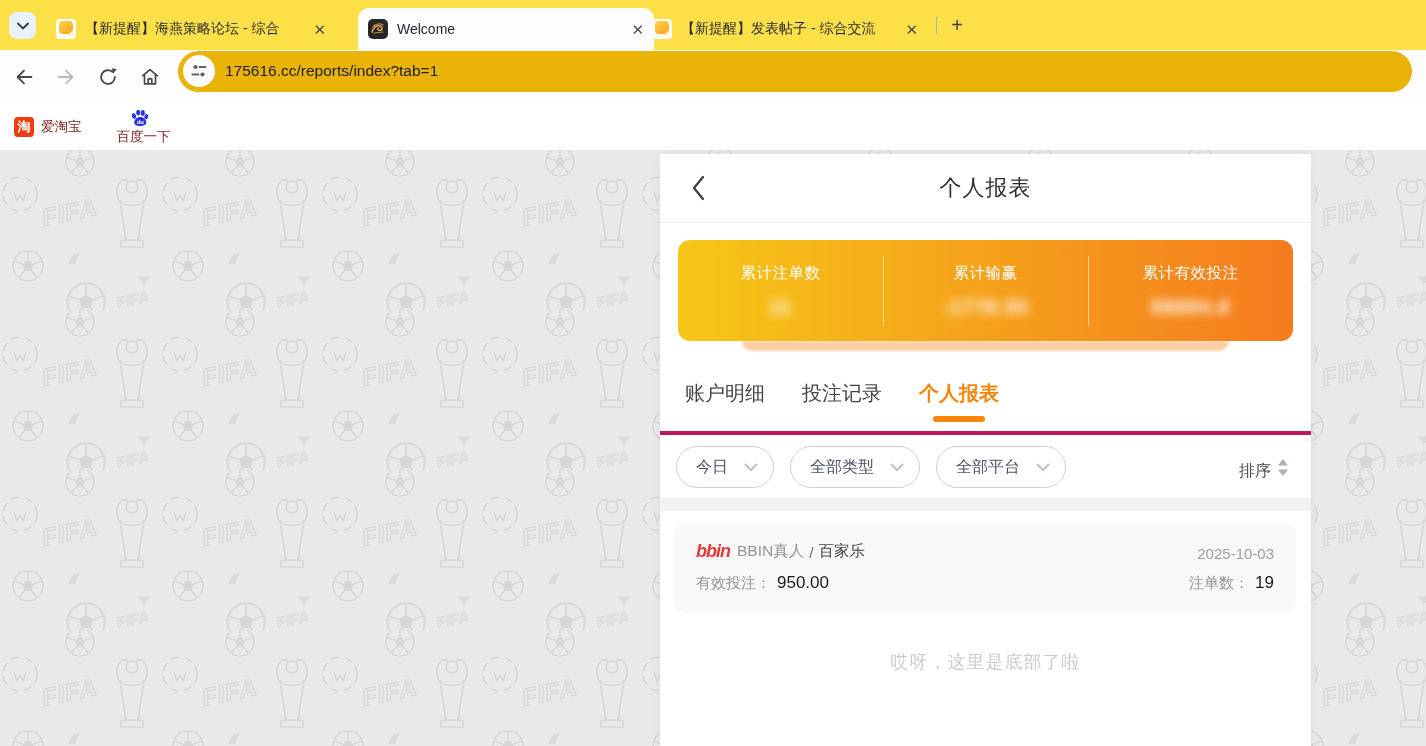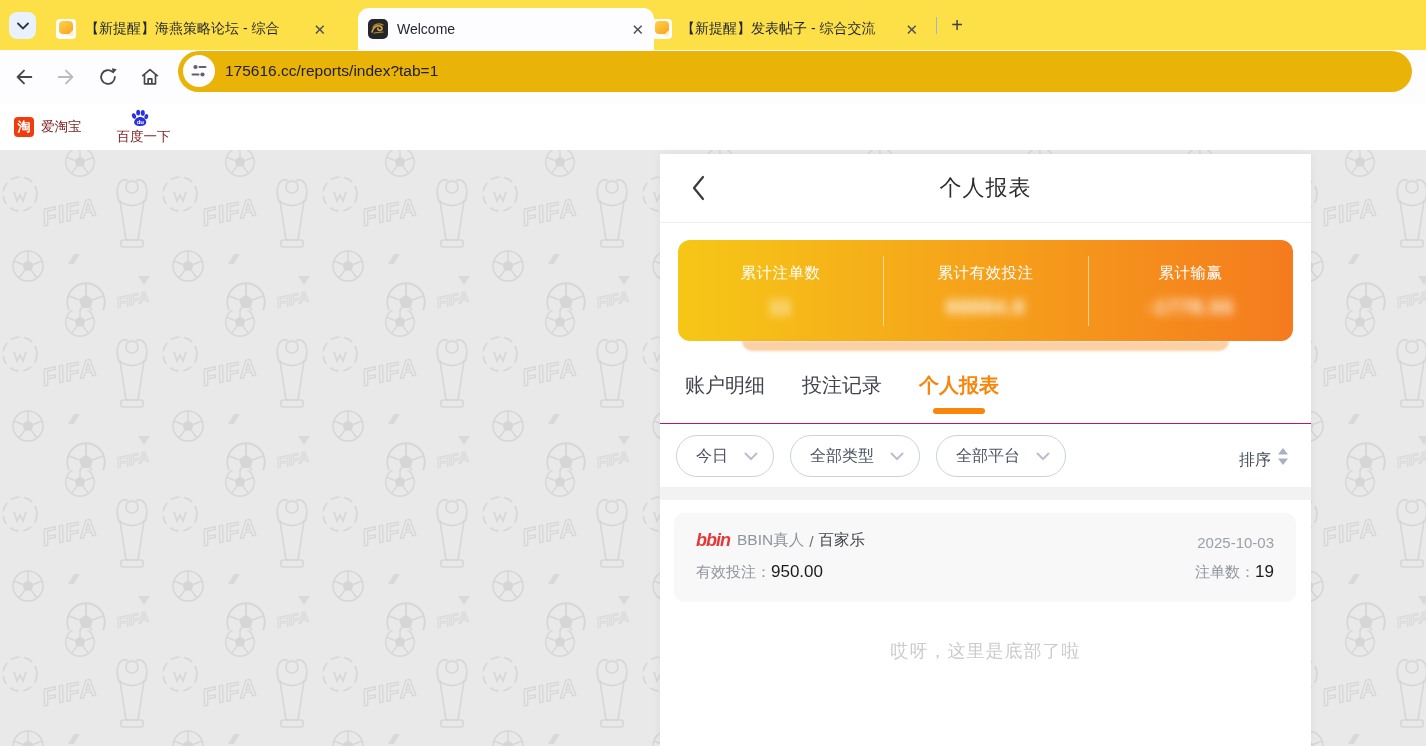--- a/index.html
+++ b/index.html
@@ -56,21 +56,21 @@
   .stats-wrap{padding:17px 18px 0 18px;}
   .stats-card{height:101px;border-radius:12px;background:linear-gradient(90deg,#f6c717,#f57b1e);
     display:flex;position:relative;}
   .stat-col{flex:1;display:flex;flex-direction:column;align-items:center;justify-content:center;gap:12px;}
   .stat-label{font-size:15.5px;color:#ffffff;letter-spacing:.5px;}
   .stat-value{font-size:20px;color:#ffffff;font-weight:bold;filter:blur(5px);letter-spacing:1px;}
   .stat-div{position:absolute;top:16px;width:1px;height:70px;background:rgba(255,255,255,.55);}
   .stat-div.d1{left:33.33%;} .stat-div.d2{left:66.66%;}
   .card-shadow{margin:0 auto;width:487px;height:10px;border-radius:0 0 12px 12px;
     background:rgba(246,150,55,.45);filter:blur(1px);}
-  .m-tabs{display:flex;gap:37px;padding:21px 25px 0 25px;border-bottom:1px solid #be185d;}
+  .m-tabs{display:flex;gap:37px;padding:21px 25px 0 25px;border-bottom:4px solid #be185d;margin-top:8px;}
   .m-tab{font-size:20px;color:#40454c;padding-bottom:15px;display:flex;flex-direction:column;align-items:center;}
   .m-tab.active{color:#f7860b;font-weight:bold;padding-bottom:0;}
   .m-tab .underline{width:52px;height:6px;border-radius:3px;background:#f7860b;margin-top:9px;margin-bottom:9px;}
   .filters{display:flex;align-items:center;padding:11px 17px 10px 16px;}
   .pill{height:42px;border:1px solid #ccd2dd;border-radius:21px;display:flex;align-items:center;
     padding:0 15px 0 19px;box-sizing:border-box;margin-right:16px;background:#fff;}
   .pill-label{font-size:16px;color:#4c5362;margin-right:16px;}
   .sort{margin-left:auto;display:flex;align-items:center;padding-right:5px;}
   .sort-label{font-size:16px;color:#454c59;margin-right:6px;margin-top:8px;}
   .grayband{height:13px;background:#f2f2f3;}
@@ -78,21 +78,21 @@
     padding:17px 22px 20px 22px;box-sizing:border-box;}
   .rc-head{display:flex;align-items:flex-end;}
   .bbin-logo{font-size:18px;font-weight:bold;font-style:italic;color:#e23a3a;letter-spacing:-1px;margin-right:7px;}
   .rc-provider{font-size:15.5px;color:#8f959e;}
   .rc-sep{font-size:15.5px;color:#6d737b;margin:0 5px;}
   .rc-game{font-size:15.5px;color:#3f444b;}
   .rc-date{margin-left:auto;font-size:15px;color:#9aa1a9;}
   .rc-row{display:flex;align-items:baseline;margin-top:15px;}
   .rc-label{font-size:15px;color:#8f959e;}
   .rc-val-green{font-size:17px;color:#2eb050;margin-left:6px;}
-  .rc-val-dark{font-size:17px;color:#1b1c1e;}
+  .rc-val-dark{font-size:17px;color:#1b1c1e;margin-left:6px;}
   .rc-right{margin-left:auto;display:flex;align-items:baseline;}
   .m-footer{text-align:center;margin-top:37px;font-size:18px;color:#cbcbcb;letter-spacing:1px;}
 </style>
 </head>
 <body>
 
 <div class="tabstrip">
   <div class="tab-menu-btn">
     <svg width="12" height="8" viewBox="0 0 12 8">
       <polyline points="1,1.5 6,6.5 11,1.5" fill="none" stroke="#30343c" stroke-width="1.8" stroke-linecap="round"></polyline>
@@ -231,26 +231,26 @@
 
     <div class="stats-wrap">
       <div class="stats-card">
         <div class="stat-div d1"></div>
         <div class="stat-div d2"></div>
         <div class="stat-col">
           <span class="stat-label">累计注单数</span>
           <span class="stat-value">11</span>
         </div>
         <div class="stat-col">
+          <span class="stat-label">累计输赢</span>
+          <span class="stat-value">-1778.55</span>
+        </div>
+        <div class="stat-col">
           <span class="stat-label">累计有效投注</span>
           <span class="stat-value">88884.8</span>
-        </div>
-        <div class="stat-col">
-          <span class="stat-label">累计输赢</span>
-          <span class="stat-value">-1778.55</span>
         </div>
       </div>
       <div class="card-shadow"></div>
     </div>
 
     <div class="m-tabs">
       <div class="m-tab">
         <span>账户明细</span>
       </div>
       <div class="m-tab">

